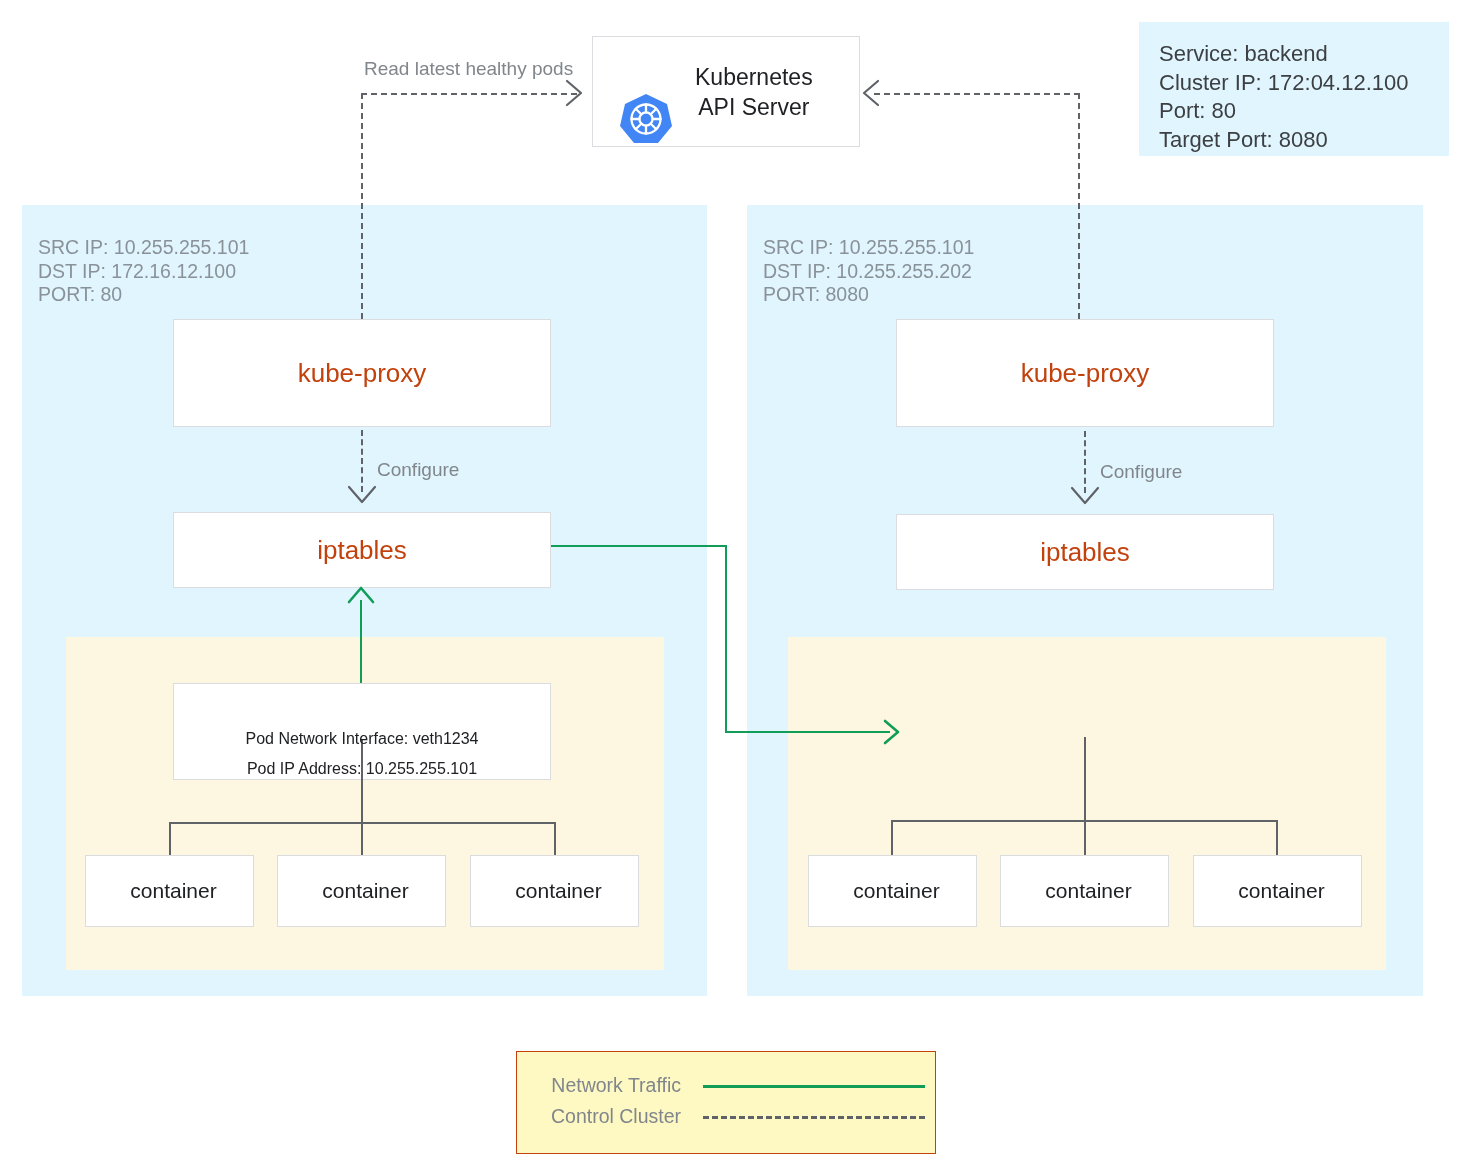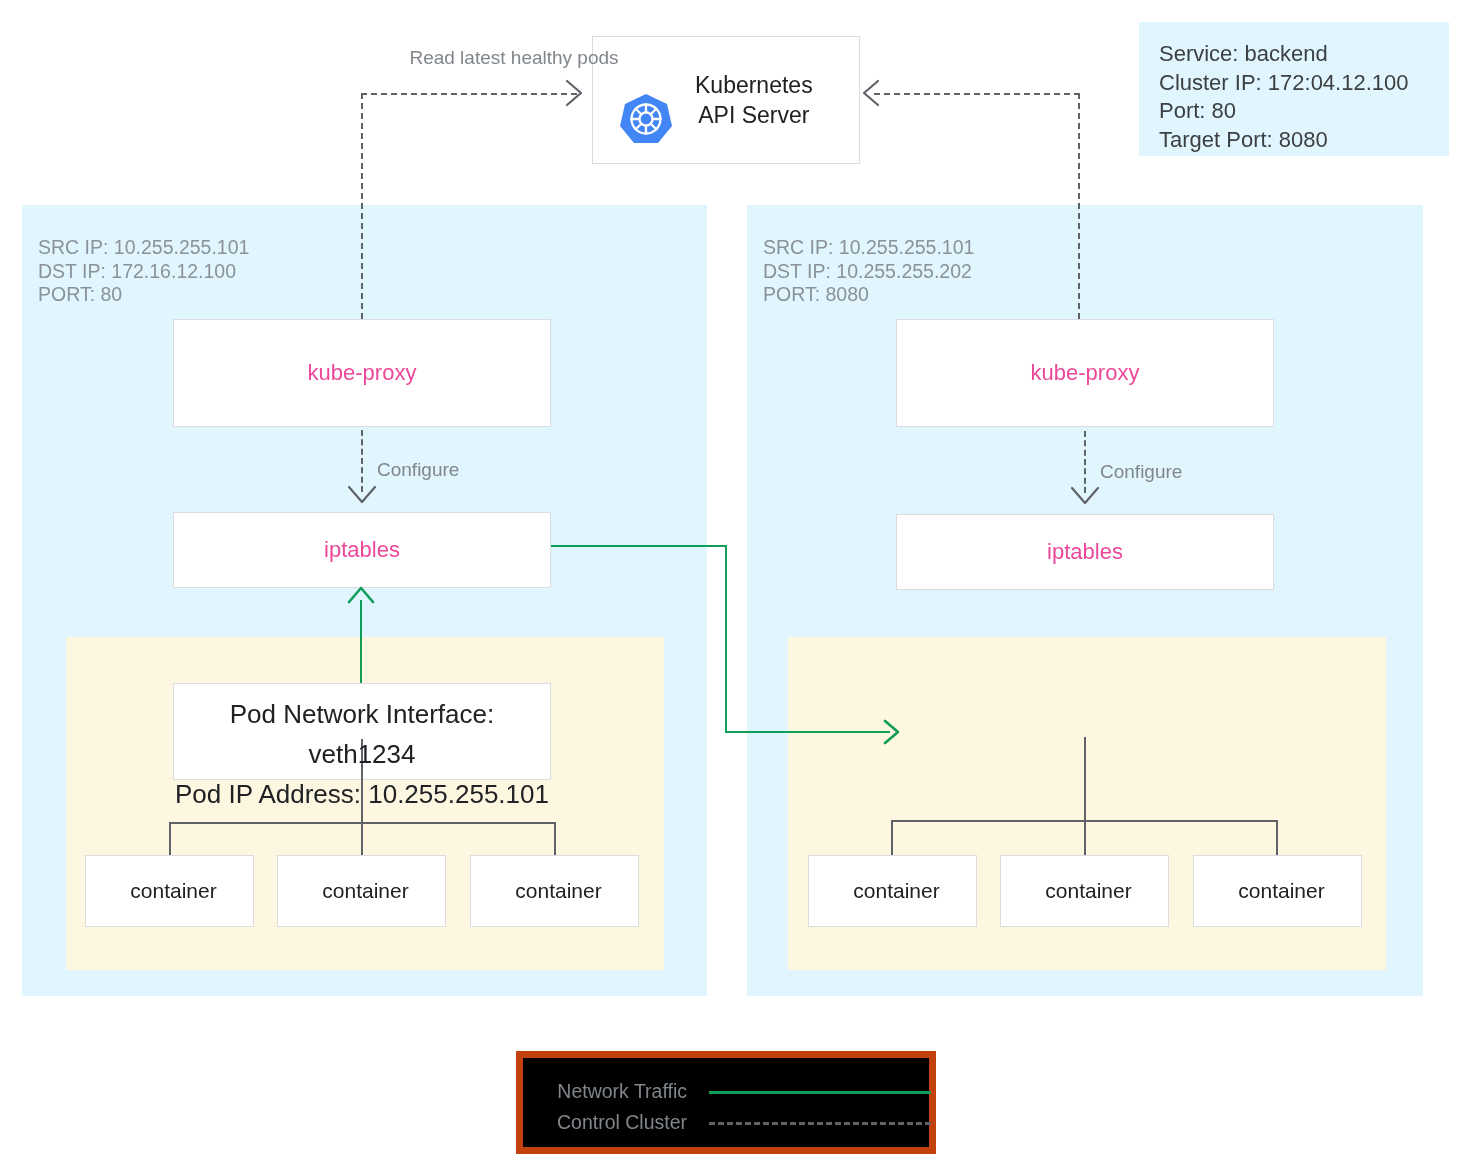--- a/index.html
+++ b/index.html
@@ -42,32 +42,32 @@
     line-height: 23.5px;
     white-space: pre-line;
   }
   .svc-text {
     color: #3c4043;
     font-size: 22px;
     line-height: 28.5px;
     white-space: pre-line;
   }
   .box-label {
-    color: #ec4899;
-    font-size: 22px;
+    color: #c2410c;
+    font-size: 26px;
   }
   .box-label-sm {
     color: #202124;
     font-size: 21px;
     margin-left: 8px;
   }
   .iface-label {
     color: #202124;
-    font-size: 26px;
-    line-height: 40px;
+    font-size: 16px;
+    line-height: 30px;
     white-space: pre-line;
     position: relative;
     z-index: 3;
     margin-top: 44px;
   }
   .api-title {
     color: #202124;
     font-size: 23px;
     line-height: 30px;
     white-space: pre-line;
@@ -93,38 +93,38 @@
   .dash-h {
     height: 0;
     border-top: 2px dashed #5f6368;
   }
   .green-v { background: #0f9d58; width: 2.4px; }
   .green-h { background: #0f9d58; height: 2.4px; }
 
   svg.arrow { position: absolute; overflow: visible; }
 
   .legend-box {
-    background: #000000;
-    border: 7px solid #c2410c;
+    background: #fef9c3;
+    border: 1px solid #c2410c;
   }
   .legend-solid { background: #0f9d58; height: 2.6px; }
   .legend-dashed { height: 0; border-top: 3px dashed #5f6368; }
 </style>
 </head>
 <body>
 
 <div id="canvas">
 
   <div class="abs node-panel" style="left:22px; top:205px; width:685px; height:791px;"></div>
   <div class="abs node-panel" style="left:747px; top:205px; width:676px; height:791px;"></div>
 
   <div class="abs pod-box" style="left:66px; top:637px; width:598px; height:333px;"></div>
   <div class="abs pod-box" style="left:788px; top:637px; width:598px; height:333px;"></div>
 
-  <div class="abs white-box" style="left:592px; top:36px; width:268px; height:128px; justify-content:flex-start; padding-left:26px; gap:18px;">
+  <div class="abs white-box" style="left:592px; top:36px; width:268px; height:111px; justify-content:flex-start; padding-left:26px; gap:18px;">
     <span class="abs" style="left:26px; top:55px; width:54px; height:54px;">
       <svg width="54" height="54" viewBox="0 0 54 54">
         <polygon points="27,2 48,12 53,34 39,51 15,51 1,34 6,12" fill="#4285f4"></polygon>
         <g fill="none" stroke="#ffffff" stroke-width="2.3" stroke-linecap="round">
           <circle cx="27" cy="27" r="6.6"></circle>
           <circle cx="27" cy="27" r="14.5"></circle>
           <line x1="27" y1="12.5" x2="27" y2="20.4"></line>
           <line x1="27" y1="33.6" x2="27" y2="41.5"></line>
           <line x1="12.5" y1="27" x2="20.4" y2="27"></line>
           <line x1="33.6" y1="27" x2="41.5" y2="27"></line>
@@ -201,21 +201,21 @@
   <div class="abs white-box" style="left:1193px; top:855px; width:169px; height:72px;">
     <span class="box-label-sm">container</span>
   </div>
 
   <div class="abs dash-v" style="left:361px; top:93px; height:226px;"></div>
   <div class="abs dash-h" style="left:361px; top:93px; width:216px;"></div>
   <svg class="arrow" style="left:565px; top:79px; width:30px; height:30px;">
     <polyline points="2,2 16,14 2,26" fill="none" stroke="#5f6368" stroke-width="2.2" stroke-linecap="round" stroke-linejoin="round"></polyline>
   </svg>
 
-  <div class="abs edge-label" style="left:364px; top:47px; width:300px;text-align:center;">Read latest healthy pods</div>
+  <div class="abs edge-label" style="left:364px; top:58px; width:300px;">Read latest healthy pods</div>
 
   <div class="abs dash-v" style="left:1078px; top:93px; height:226px;"></div>
   <div class="abs dash-h" style="left:874px; top:93px; width:206px;"></div>
   <svg class="arrow" style="left:862px; top:79px; width:30px; height:30px;">
     <polyline points="16,2 2,14 16,26" fill="none" stroke="#5f6368" stroke-width="2.2" stroke-linecap="round" stroke-linejoin="round"></polyline>
   </svg>
 
   <div class="abs dash-v" style="left:361px; top:430px; height:62px;"></div>
   <svg class="arrow" style="left:348px; top:486px; width:30px; height:24px;">
     <polyline points="1,1 14,16 27,1" fill="none" stroke="#5f6368" stroke-width="2.2" stroke-linecap="round" stroke-linejoin="round"></polyline>

